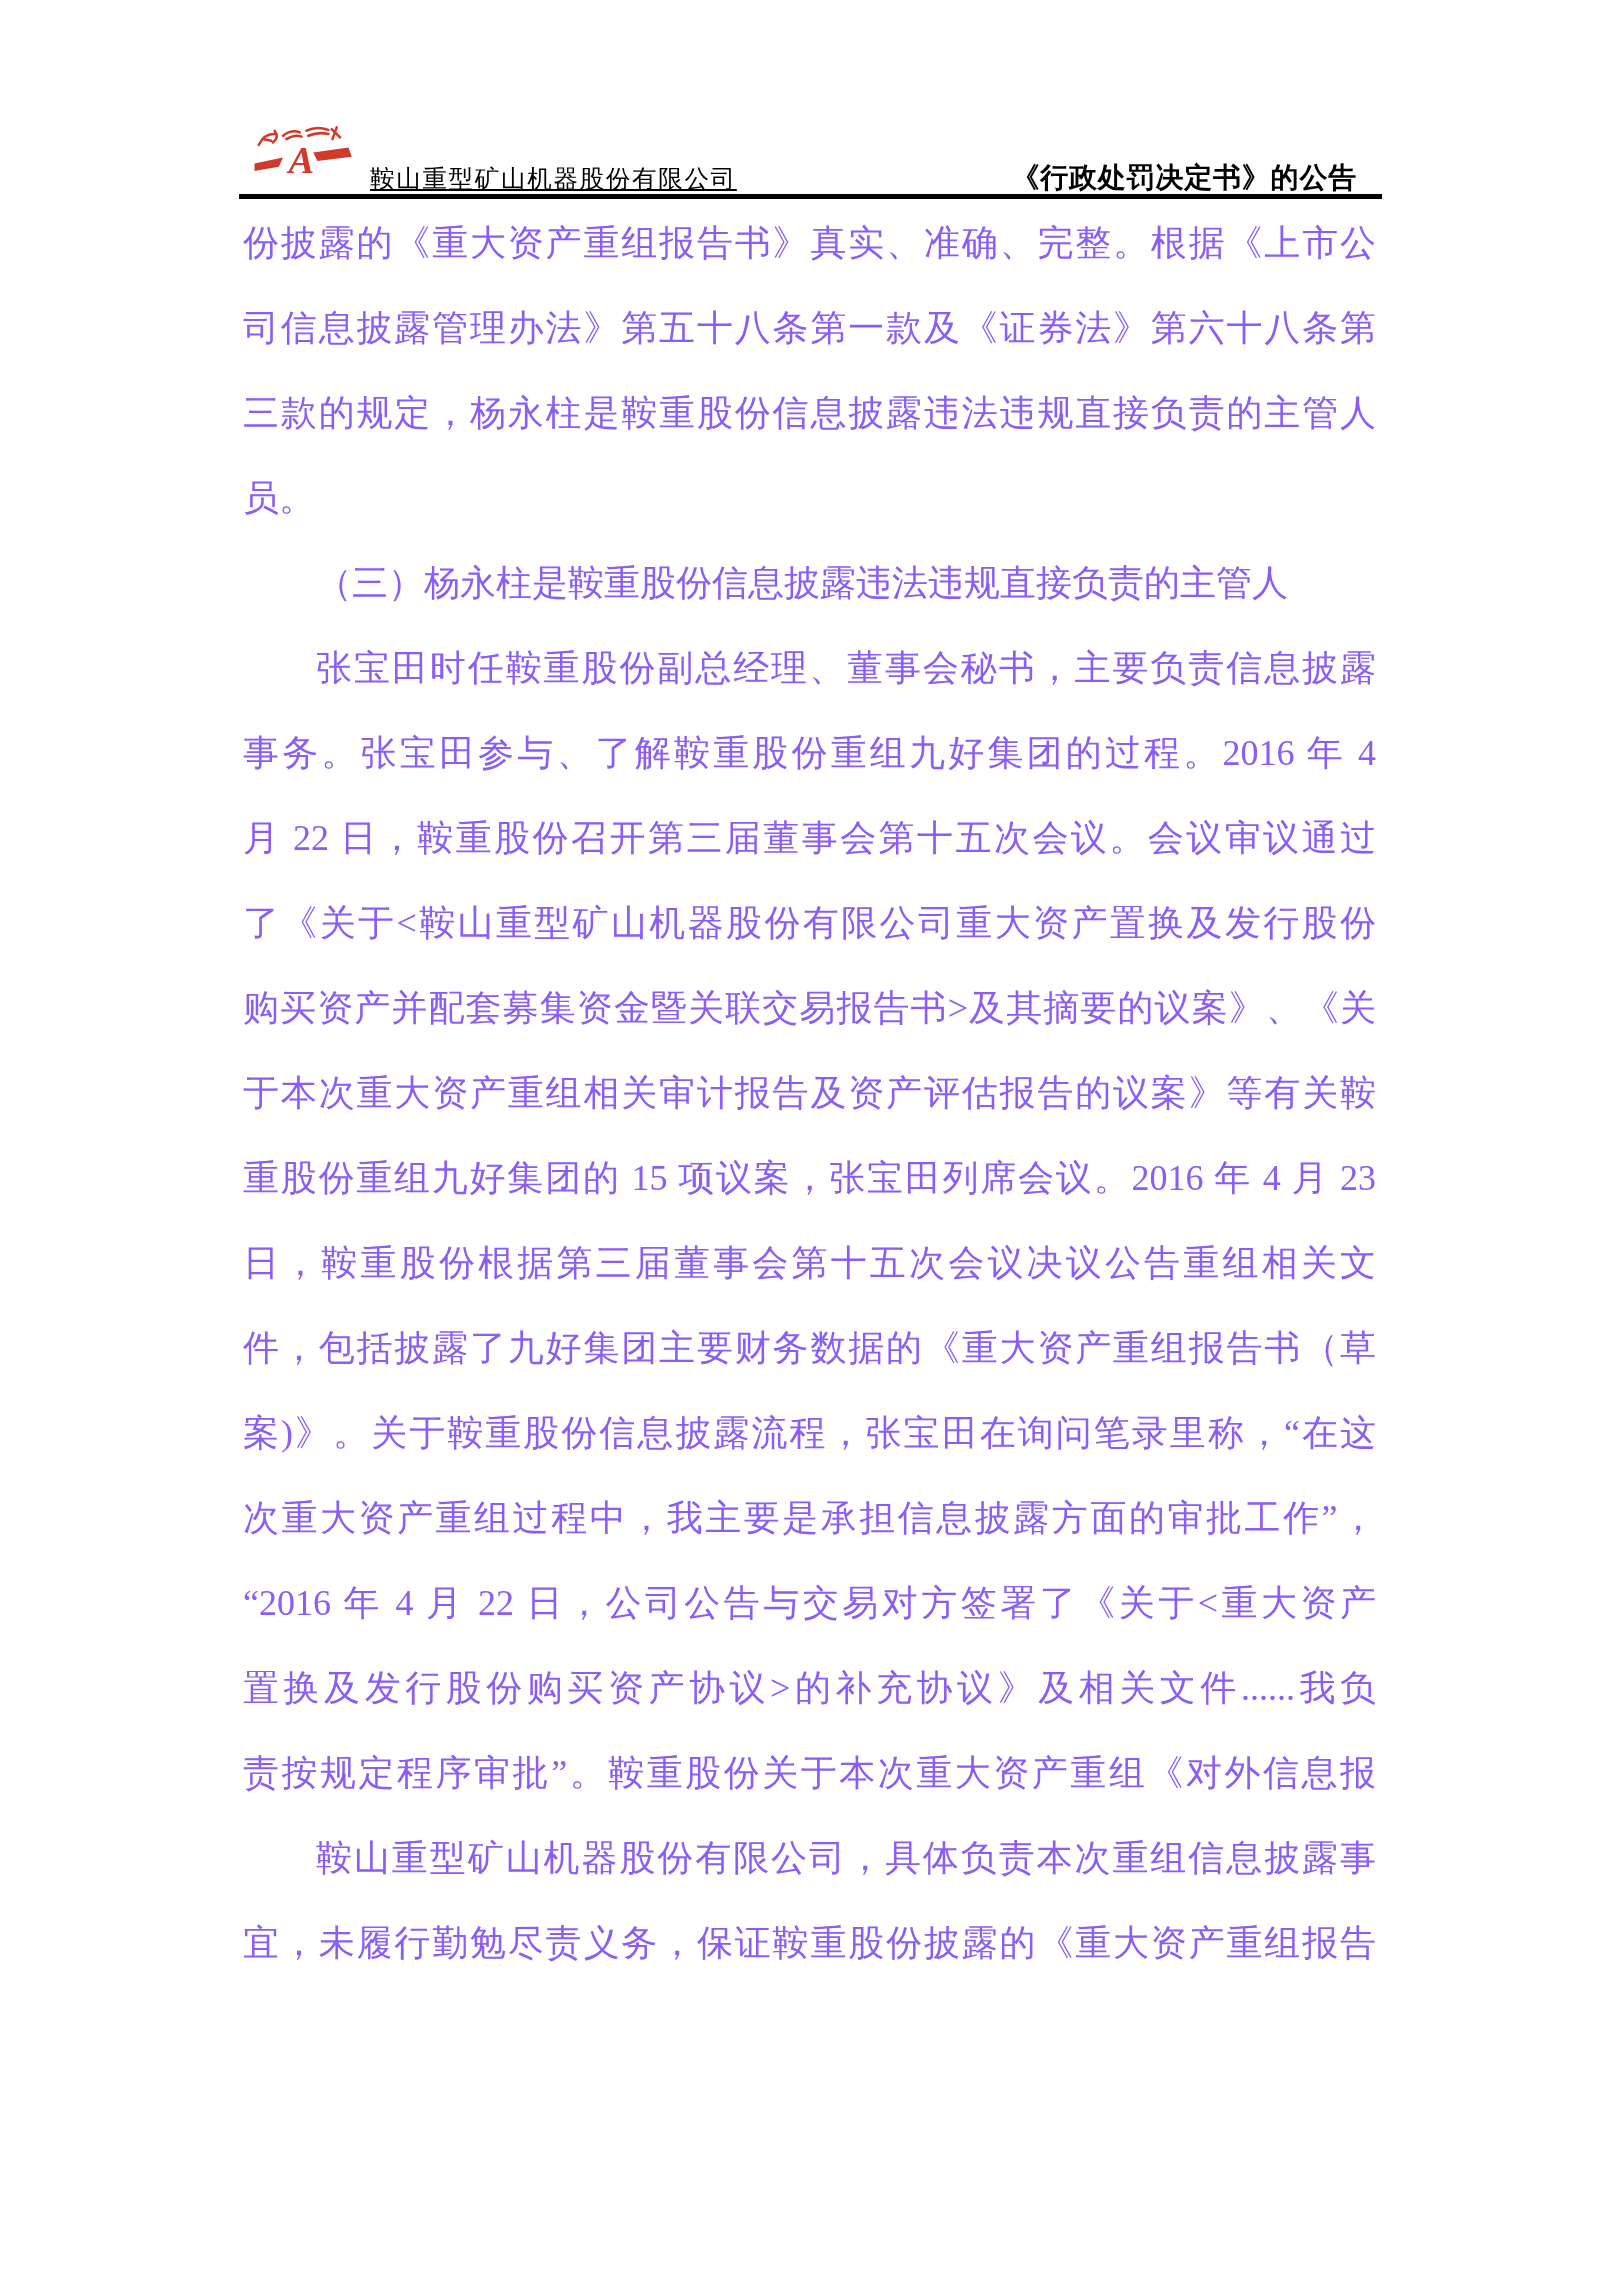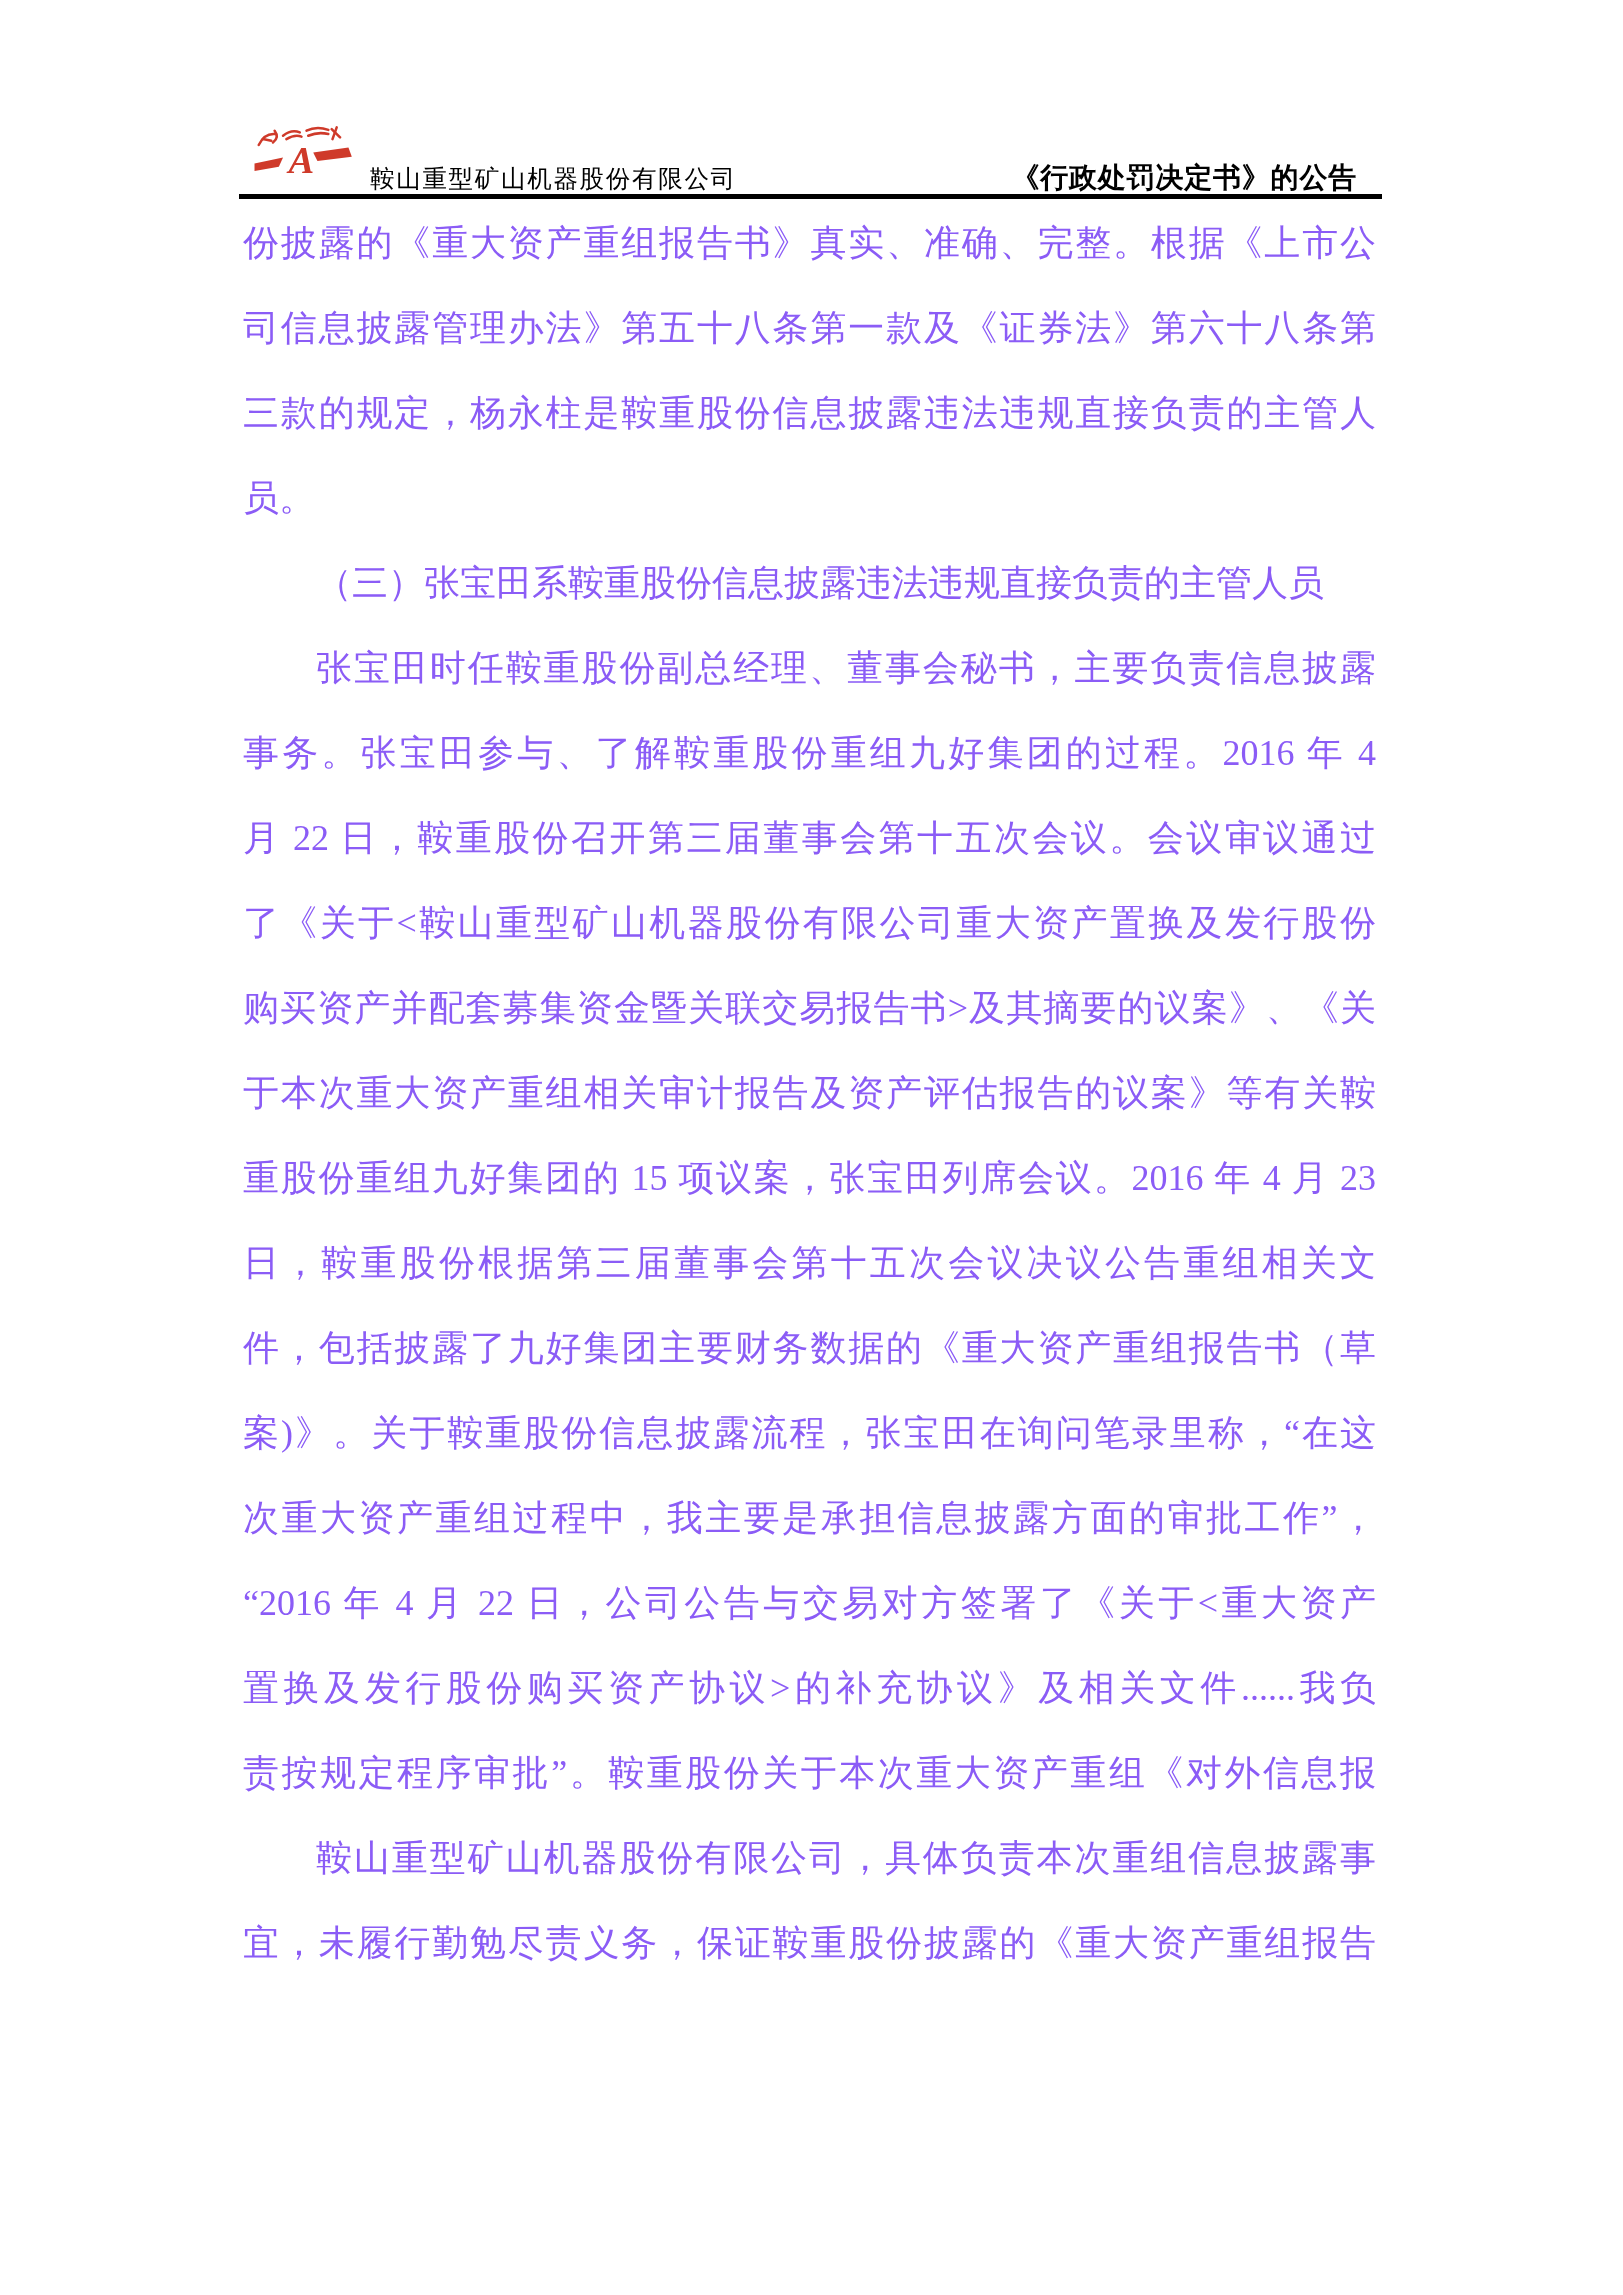--- a/index.html
+++ b/index.html
@@ -4,21 +4,21 @@
 <style>
   html,body { margin:0; padding:0; background:#ffffff; }
   #page {
     position:relative; width:1623px; height:2295px; background:#ffffff;
     font-family:"Liberation Serif","DejaVu Serif",serif; color:#000;
     overflow:hidden;
   }
   .logo { position:absolute; left:254px; top:124px; width:100px; height:52px; }
   .company {
     position:absolute; left:370px; top:162px;
-    font-size:24.5px; font-weight:500; letter-spacing:1.7px; white-space:nowrap;
+    font-size:24.5px; font-weight:500; letter-spacing:1.7px; white-space:nowrap;text-decoration:underline;
   }
   .doctitle {
     position:absolute; right:266px; top:159px;
     font-size:28px; font-weight:700; letter-spacing:0.8px; white-space:nowrap;
   }
   .rule { position:absolute; left:239px; top:194px; width:1143px; height:5px; background:#000; }
   #body-text {
     position:absolute; left:243px; top:201px; width:1133px;
     font-size:36px; color:#8b5cf6;
   }
@@ -54,21 +54,21 @@
   <div class="company">鞍山重型矿山机器股份有限公司</div>
   <div class="doctitle">《行政处罚决定书》的公告</div>
 
   <div class="rule"></div>
 
   <div id="body-text">
       <div class="line jl">份披露的《重大资产重组报告书》真实、准确、完整。根据《上市公</div>
       <div class="line jl">司信息披露管理办法》第五十八条第一款及《证券法》第六十八条第</div>
       <div class="line jl">三款的规定，杨永柱是鞍重股份信息披露违法违规直接负责的主管人</div>
       <div class="line">员。</div>
-      <div class="line ind">（三）张宝田系鞍重股份信息披露违法违规直接负责的主管人员</div>
+      <div class="line ind">（三）杨永柱是鞍重股份信息披露违法违规直接负责的主管人</div>
       <div class="line ind jl">张宝田时任鞍重股份副总经理、董事会秘书，主要负责信息披露</div>
       <div class="line jl">事务。张宝田参与、了解鞍重股份重组九好集团的过程。2016 年 4</div>
       <div class="line jl">月 22 日，鞍重股份召开第三届董事会第十五次会议。会议审议通过</div>
       <div class="line jl">了《关于&lt;鞍山重型矿山机器股份有限公司重大资产置换及发行股份</div>
       <div class="line jl">购买资产并配套募集资金暨关联交易报告书&gt;及其摘要的议案》、《关</div>
       <div class="line jl">于本次重大资产重组相关审计报告及资产评估报告的议案》等有关鞍</div>
       <div class="line jl">重股份重组九好集团的 15 项议案，张宝田列席会议。2016 年 4 月 23</div>
       <div class="line jl">日，鞍重股份根据第三届董事会第十五次会议决议公告重组相关文</div>
       <div class="line jl">件，包括披露了九好集团主要财务数据的《重大资产重组报告书（草</div>
       <div class="line jl">案)》。关于鞍重股份信息披露流程，张宝田在询问笔录里称，“在这</div>

